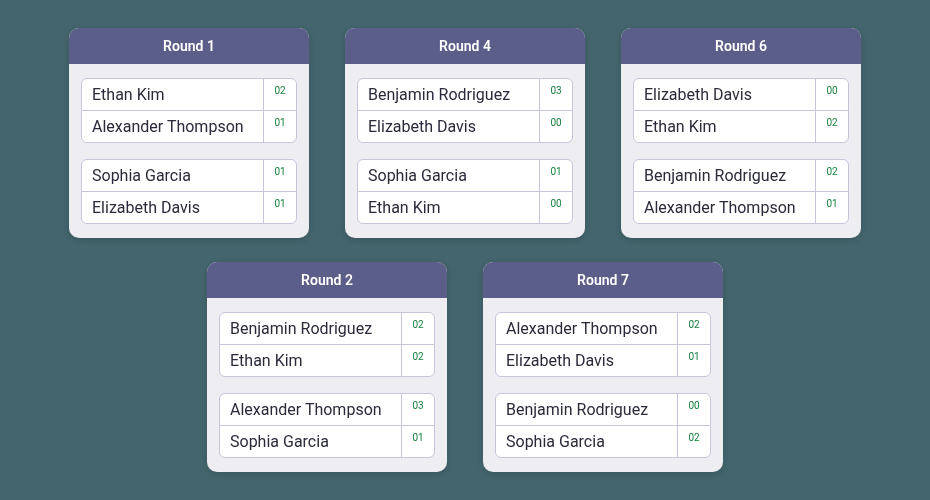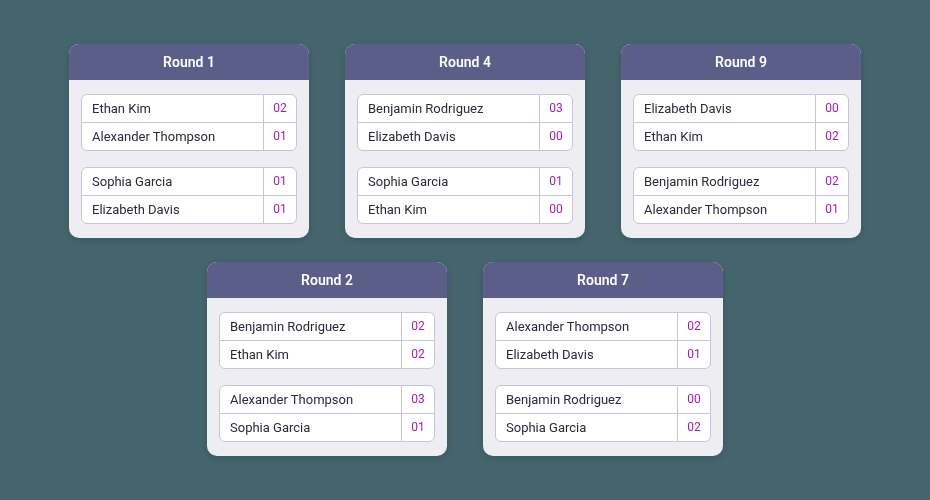--- a/index.html
+++ b/index.html
@@ -63,30 +63,30 @@
       border-bottom-left-radius: 0;
       border-bottom-right-radius: 0;
     }
     .player-row:last-child {
       border-top-left-radius: 0;
       border-top-right-radius: 0;
     }
     .player-name {
       flex: 1;
       padding: 6px 10px;
-      font-size: 13px;
+      font-size: 16px;
       color: #2a2a3a;
       border-right: 1px solid #c7c4db;
     }
     .player-score {
       width: 32px;
       text-align: center;
       padding: 6px 0;
-      font-size: 12px;
-      color: #a21caf;
+      font-size: 10px;
+      color: #15803d;
     }
   </style>
 </head>
 <body>
 
 <div class="row">
   <div class="round-card">
     <div class="round-header">Round 1</div>
     <div class="round-body">
       <div class="match">
@@ -132,21 +132,21 @@
         </div>
         <div class="player-row">
           <div class="player-name">Ethan Kim</div>
           <div class="player-score">00</div>
         </div>
       </div>
     </div>
   </div>
 
   <div class="round-card">
-    <div class="round-header">Round 9</div>
+    <div class="round-header">Round 6</div>
     <div class="round-body">
       <div class="match">
         <div class="player-row">
           <div class="player-name">Elizabeth Davis</div>
           <div class="player-score">00</div>
         </div>
         <div class="player-row">
           <div class="player-name">Ethan Kim</div>
           <div class="player-score">02</div>
         </div>

